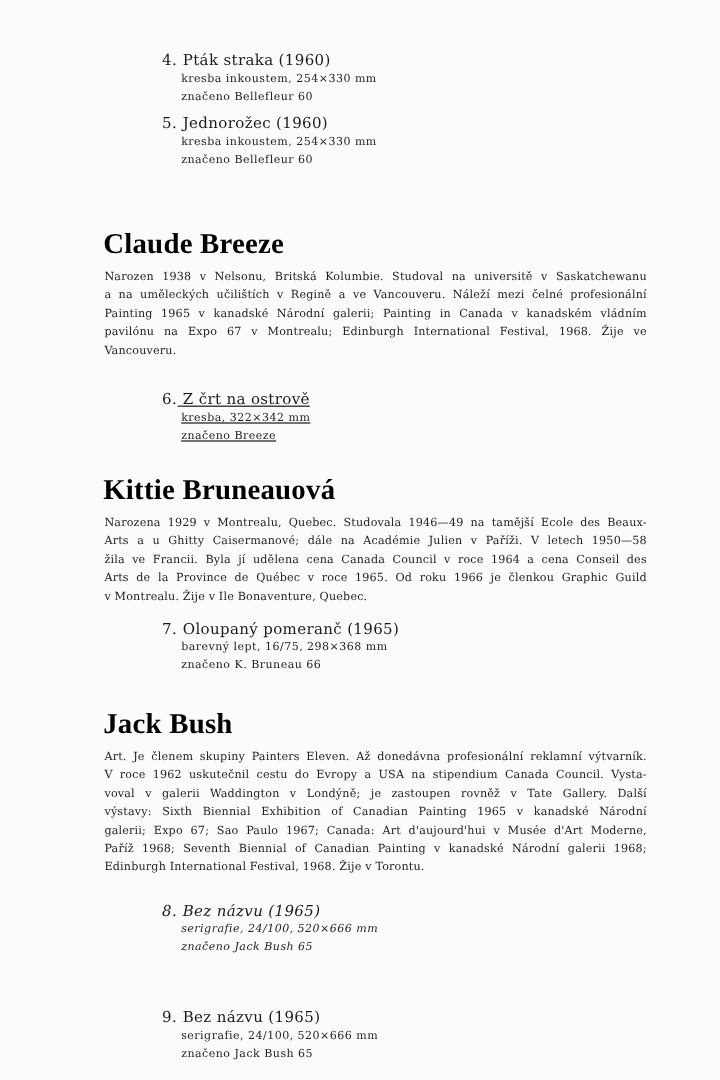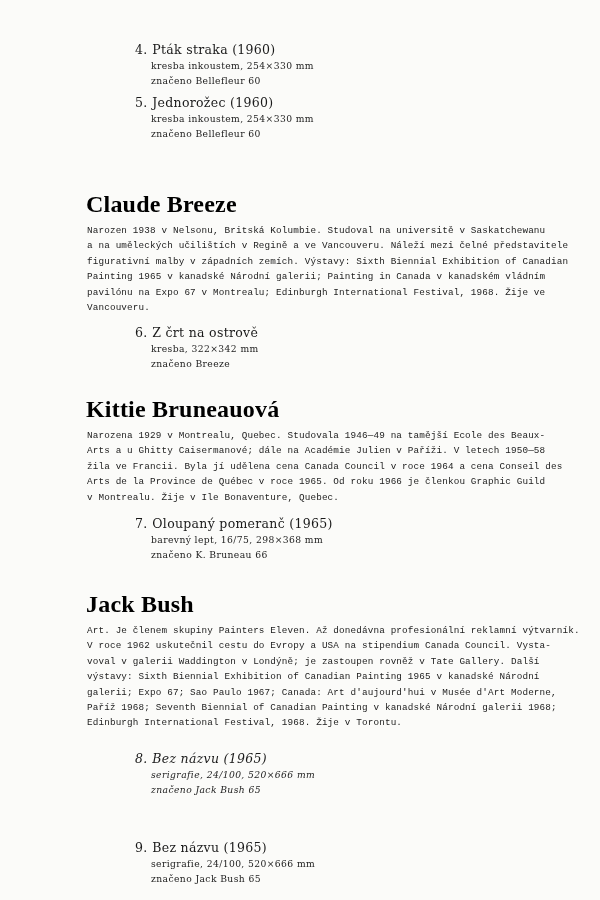--- a/index.html
+++ b/index.html
@@ -64,21 +64,20 @@
       line-height: 15.4px;
       text-align: justify;
       color: #222;
       letter-spacing: 0.15px;
     }
     .bio-line {
       display: block;
       text-align: justify;
       text-align-last: justify;
       white-space: nowrap;
-      font-family: Liberation Mono, monospace;
     }
     .bio-line.last {
       text-align-last: left;
     }
   </style>
 </head>
 <body>
 
 <div class="page">
 
@@ -96,28 +95,27 @@
       <span class="num">5.</span>
       <span>Jednorožec (1960)</span>
     </div>
     <div class="detail">kresba inkoustem, 254×330 mm</div>
     <div class="detail">značeno Bellefleur 60</div>
   </div>
 
   <div class="artist-name" style="top:178px;">Claude Breeze</div>
   <div class="bio" style="top:210px;">
     <span class="bio-line">Narozen 1938 v Nelsonu, Britská Kolumbie. Studoval na universitě v Saskatchewanu</span>
-    <span class="bio-line">a na uměleckých učilištích v Regině a ve Vancouveru. Náleží mezi čelné představitele</span>
-    <span class="bio-line">figurativní malby v západních zemích. Výstavy: Sixth Biennial Exhibition of Canadian</span>
+    <span class="bio-line">a na uměleckých učilištích v Regině a ve Vancouveru. Náleží mezi čelné profesionální</span>
     <span class="bio-line">Painting 1965 v kanadské Národní galerii; Painting in Canada v kanadském vládním</span>
     <span class="bio-line">pavilónu na Expo 67 v Montrealu; Edinburgh International Festival, 1968. Žije ve</span>
     <span class="bio-line last">Vancouveru.</span>
   </div>
 
-  <div class="artwork" style="top:312px;">
+  <div class="artwork" style="top:312px;text-decoration:underline;">
     <div class="title-line">
       <span class="num">6.</span>
       <span>Z črt na ostrově</span>
     </div>
     <div class="detail">kresba, 322×342 mm</div>
     <div class="detail">značeno Breeze</div>
   </div>
 
   <div class="artist-name" style="top:383px;">Kittie Bruneauová</div>
   <div class="bio" style="top:415px;">

